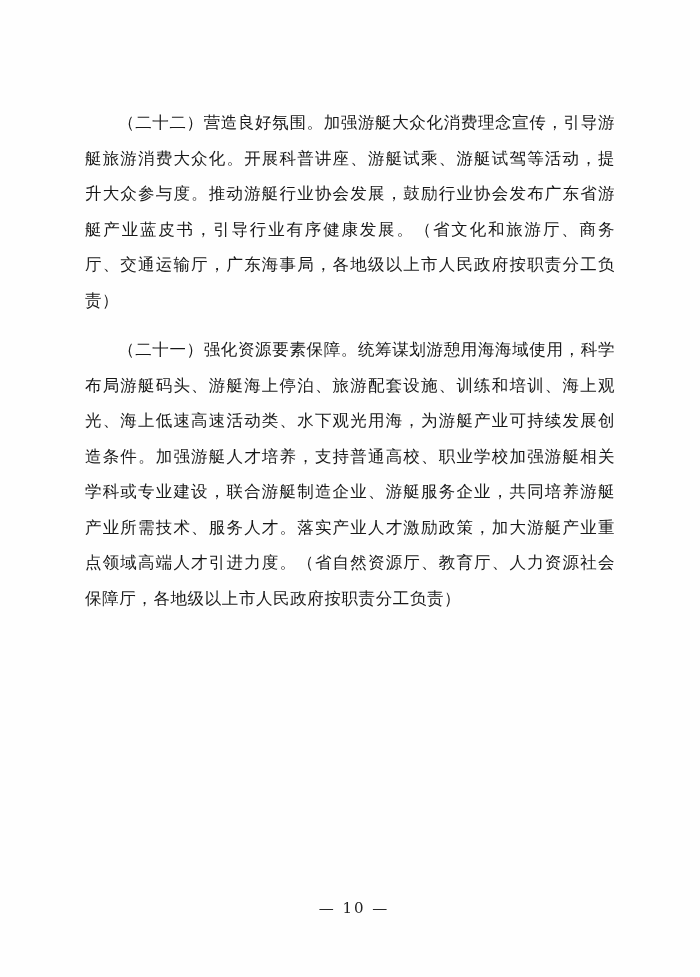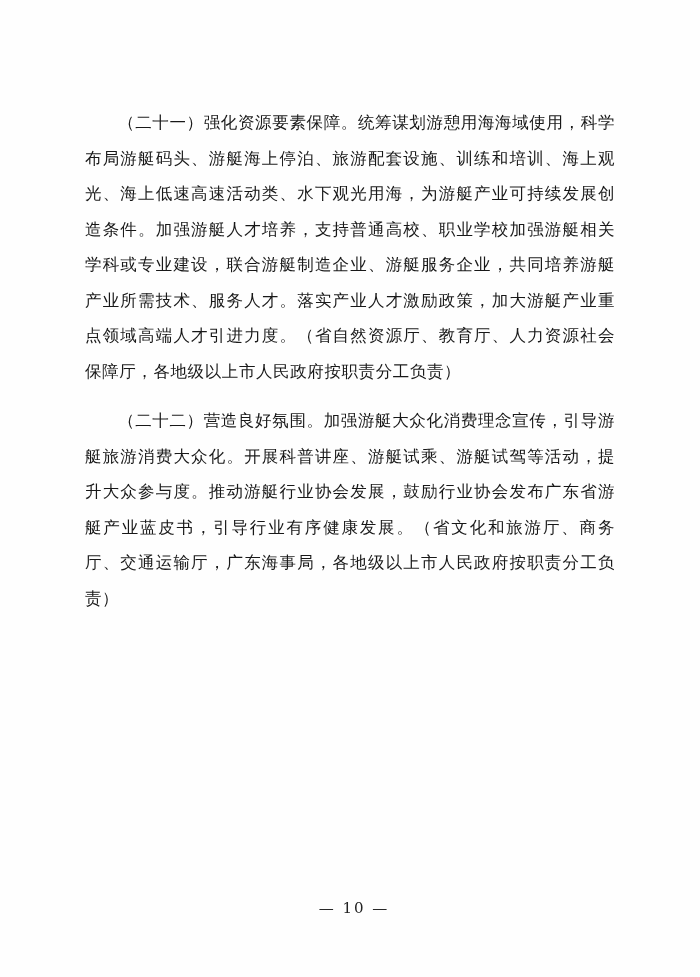--- a/index.html
+++ b/index.html
@@ -54,21 +54,21 @@
     display: inline-block;
     padding-left: 8px;
   }
 </style>
 </head>
 <body>
 
 <div class="page">
 
   <div class="doc-body">
+    <p class="para">（二十二）营造良好氛围。加强游艇大众化消费理念宣传，引导游艇旅游消费大众化。开展科普讲座、游艇试乘、游艇试驾等活动，提升大众参与度。推动游艇行业协会发展，鼓励行业协会发布广东省游艇产业蓝皮书，引导行业有序健康发展。（省文化和旅游厅、商务厅、交通运输厅，广东海事局，各地级以上市人民政府按职责分工负责）</p>
     <p class="para">（二十一）强化资源要素保障。统筹谋划游憩用海海域使用，科学布局游艇码头、游艇海上停泊、旅游配套设施、训练和培训、海上观光、海上低速高速活动类、水下观光用海，为游艇产业可持续发展创造条件。加强游艇人才培养，支持普通高校、职业学校加强游艇相关学科或专业建设，联合游艇制造企业、游艇服务企业，共同培养游艇产业所需技术、服务人才。落实产业人才激励政策，加大游艇产业重点领域高端人才引进力度。（省自然资源厅、教育厅、人力资源社会保障厅，各地级以上市人民政府按职责分工负责）</p>
-    <p class="para">（二十二）营造良好氛围。加强游艇大众化消费理念宣传，引导游艇旅游消费大众化。开展科普讲座、游艇试乘、游艇试驾等活动，提升大众参与度。推动游艇行业协会发展，鼓励行业协会发布广东省游艇产业蓝皮书，引导行业有序健康发展。（省文化和旅游厅、商务厅、交通运输厅，广东海事局，各地级以上市人民政府按职责分工负责）</p>
   </div>
 
   <div class="page-number">
     <span class="pn-inner">— 10 —</span>
   </div>
 
 </div>
 
 </body></html>

